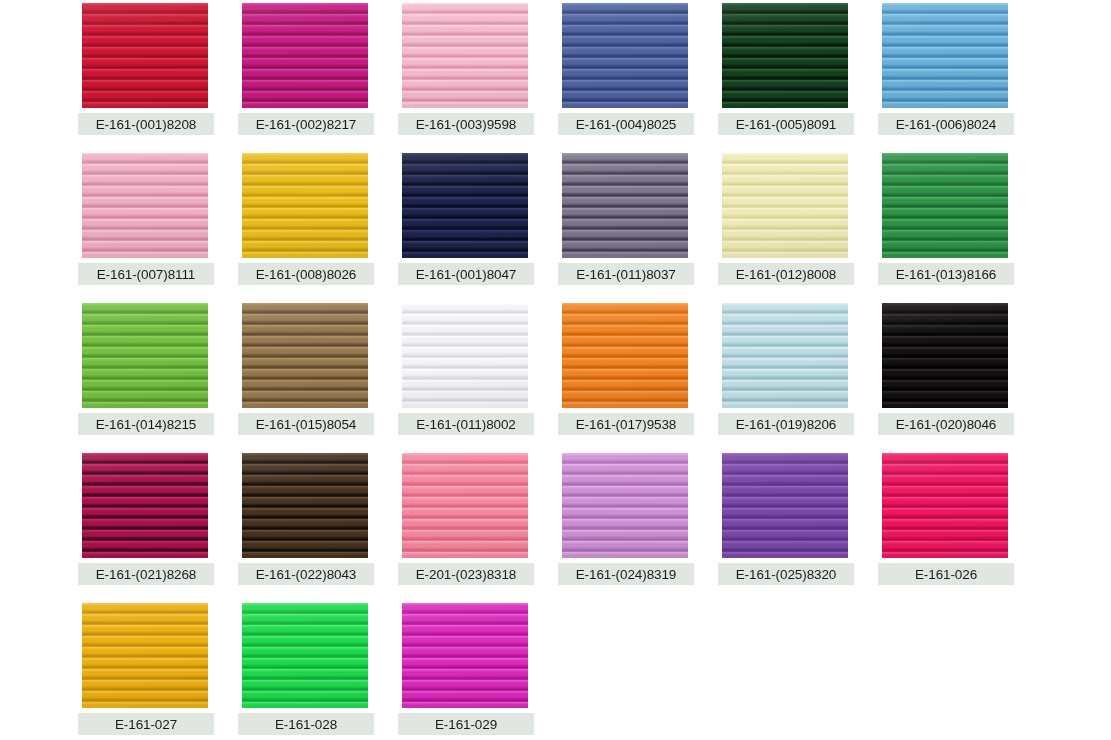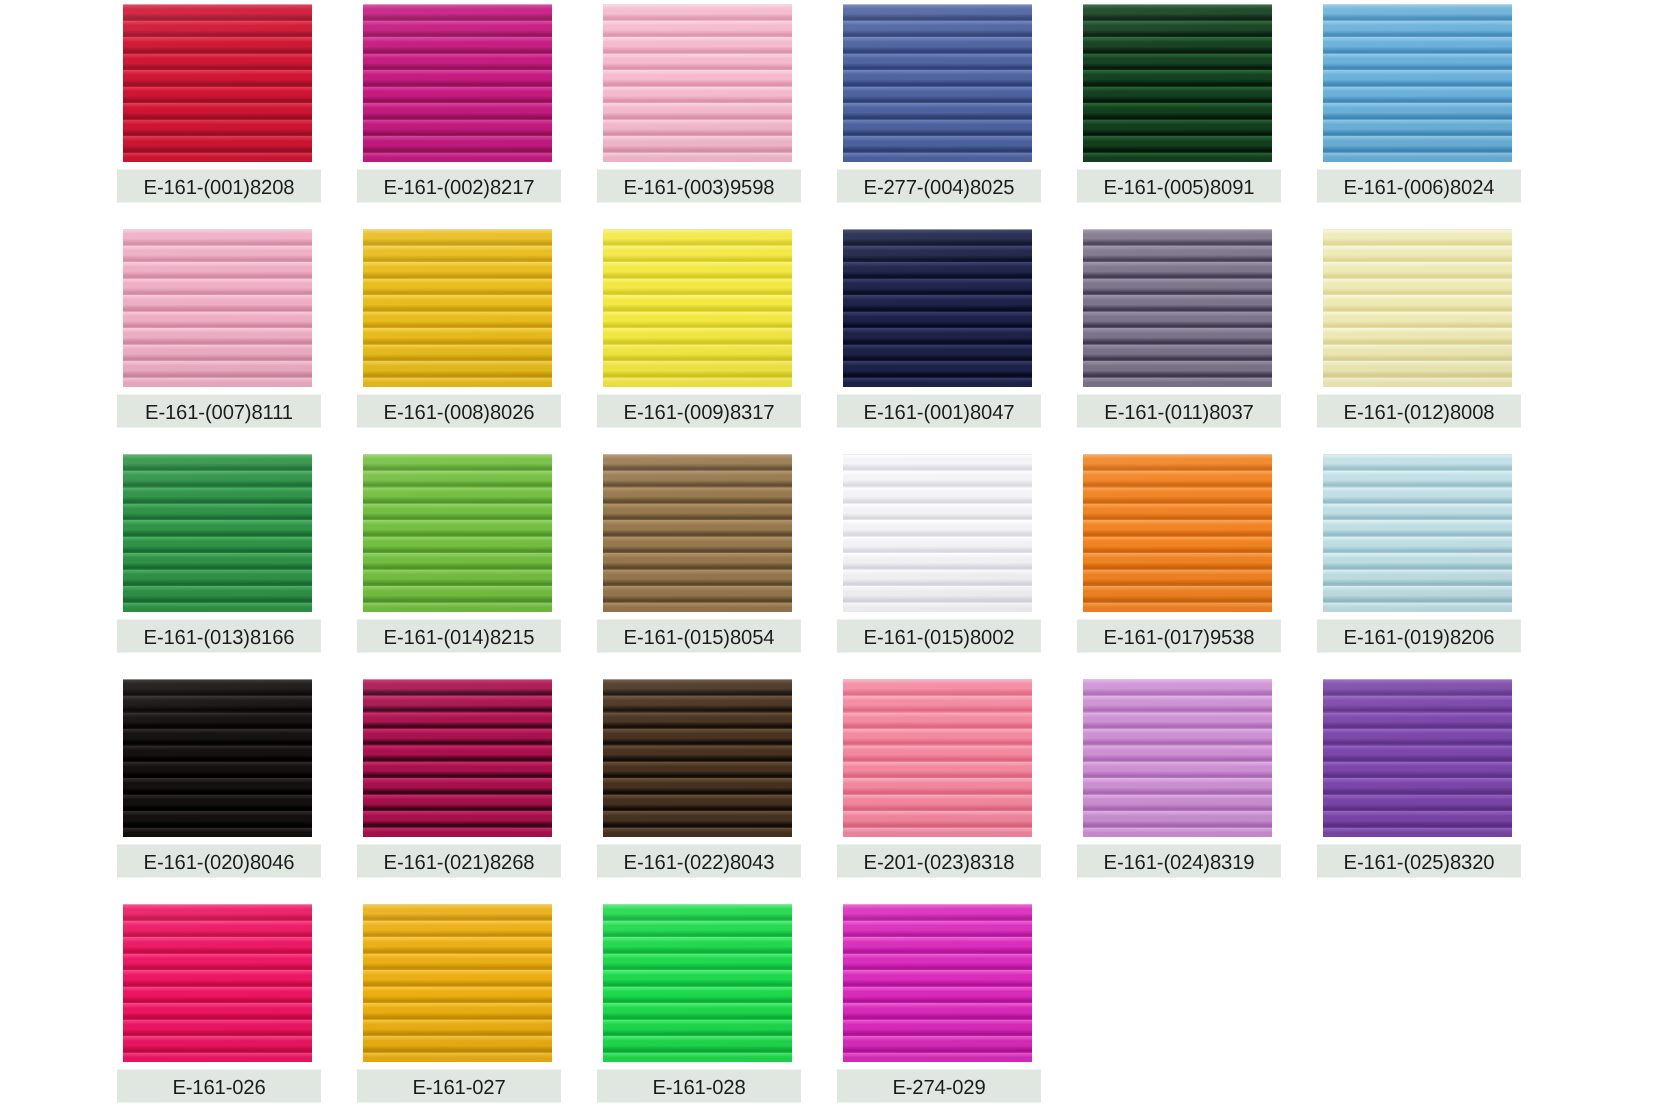--- a/index.html
+++ b/index.html
@@ -106,21 +106,21 @@
           <div class="sheen"></div>
         </div>
         <div class="swatch-label">E-161-(003)9598</div>
       </div>
       <div class="swatch-cell">
         <div class="swatch-chip">
           <div class="base" style="background: rgb(78, 99, 160);"></div>
           <div class="ribs" style="background: repeating-linear-gradient(rgb(110, 131, 187) 0px, rgb(78, 99, 160) 3px, rgb(78, 99, 160) 6px, rgb(47, 64, 116) 9px, rgb(47, 64, 116) 10px, rgb(78, 99, 160) 11px);"></div>
           <div class="sheen"></div>
         </div>
-        <div class="swatch-label">E-277-(004)8025</div>
+        <div class="swatch-label">E-161-(004)8025</div>
       </div>
       <div class="swatch-cell">
         <div class="swatch-chip">
           <div class="base" style="background: rgb(19, 64, 31);"></div>
           <div class="ribs" style="background: repeating-linear-gradient(rgb(42, 102, 55) 0px, rgb(19, 64, 31) 3px, rgb(19, 64, 31) 6px, rgb(4, 25, 10) 9px, rgb(4, 25, 10) 10px, rgb(19, 64, 31) 11px);"></div>
           <div class="sheen"></div>
         </div>
         <div class="swatch-label">E-161-(005)8091</div>
       </div>
       <div class="swatch-cell">
@@ -142,28 +142,20 @@
       <div class="swatch-cell">
         <div class="swatch-chip">
           <div class="base" style="background: rgb(232, 188, 29);"></div>
           <div class="ribs" style="background: repeating-linear-gradient(rgb(244, 211, 82) 0px, rgb(232, 188, 29) 3px, rgb(232, 188, 29) 6px, rgb(199, 154, 12) 9px, rgb(199, 154, 12) 10px, rgb(232, 188, 29) 11px);"></div>
           <div class="sheen"></div>
         </div>
         <div class="swatch-label">E-161-(008)8026</div>
       </div>
       <div class="swatch-cell">
         <div class="swatch-chip">
-          <div class="base" style="background: rgb(242, 232, 66);"></div>
-          <div class="ribs" style="background: repeating-linear-gradient(rgb(249, 241, 118) 0px, rgb(242, 232, 66) 3px, rgb(242, 232, 66) 6px, rgb(213, 203, 35) 9px, rgb(213, 203, 35) 10px, rgb(242, 232, 66) 11px);"></div>
-          <div class="sheen"></div>
-        </div>
-        <div class="swatch-label">E-161-(009)8317</div>
-      </div>
-      <div class="swatch-cell">
-        <div class="swatch-chip">
           <div class="base" style="background: rgb(29, 35, 72);"></div>
           <div class="ribs" style="background: repeating-linear-gradient(rgb(54, 61, 107) 0px, rgb(29, 35, 72) 3px, rgb(29, 35, 72) 6px, rgb(8, 11, 34) 9px, rgb(8, 11, 34) 10px, rgb(29, 35, 72) 11px);"></div>
           <div class="sheen"></div>
         </div>
         <div class="swatch-label">E-161-(001)8047</div>
       </div>
       <div class="swatch-cell">
         <div class="swatch-chip">
           <div class="base" style="background: rgb(124, 116, 137);"></div>
           <div class="ribs" style="background: repeating-linear-gradient(rgb(154, 147, 166) 0px, rgb(124, 116, 137) 3px, rgb(124, 116, 137) 6px, rgb(65, 58, 82) 9px, rgb(65, 58, 82) 10px, rgb(124, 116, 137) 11px);"></div>
@@ -202,21 +194,21 @@
           <div class="sheen"></div>
         </div>
         <div class="swatch-label">E-161-(015)8054</div>
       </div>
       <div class="swatch-cell">
         <div class="swatch-chip">
           <div class="base" style="background: rgb(243, 243, 246);"></div>
           <div class="ribs" style="background: repeating-linear-gradient(rgb(255, 255, 255) 0px, rgb(243, 243, 246) 3px, rgb(243, 243, 246) 6px, rgb(217, 217, 225) 9px, rgb(217, 217, 225) 10px, rgb(243, 243, 246) 11px);"></div>
           <div class="sheen"></div>
         </div>
-        <div class="swatch-label">E-161-(015)8002</div>
+        <div class="swatch-label">E-161-(011)8002</div>
       </div>
       <div class="swatch-cell">
         <div class="swatch-chip">
           <div class="base" style="background: rgb(241, 131, 34);"></div>
           <div class="ribs" style="background: repeating-linear-gradient(rgb(248, 162, 86) 0px, rgb(241, 131, 34) 3px, rgb(241, 131, 34) 6px, rgb(204, 101, 13) 9px, rgb(204, 101, 13) 10px, rgb(241, 131, 34) 11px);"></div>
           <div class="sheen"></div>
         </div>
         <div class="swatch-label">E-161-(017)9538</div>
       </div>
       <div class="swatch-cell">
@@ -298,16 +290,16 @@
           <div class="sheen"></div>
         </div>
         <div class="swatch-label">E-161-028</div>
       </div>
       <div class="swatch-cell">
         <div class="swatch-chip">
           <div class="base" style="background: rgb(217, 43, 187);"></div>
           <div class="ribs" style="background: repeating-linear-gradient(rgb(234, 94, 209) 0px, rgb(217, 43, 187) 3px, rgb(217, 43, 187) 6px, rgb(177, 18, 152) 9px, rgb(177, 18, 152) 10px, rgb(217, 43, 187) 11px);"></div>
           <div class="sheen"></div>
         </div>
-        <div class="swatch-label">E-274-029</div>
+        <div class="swatch-label">E-161-029</div>
       </div>
     </div>
 </div>
 
 </body></html>

